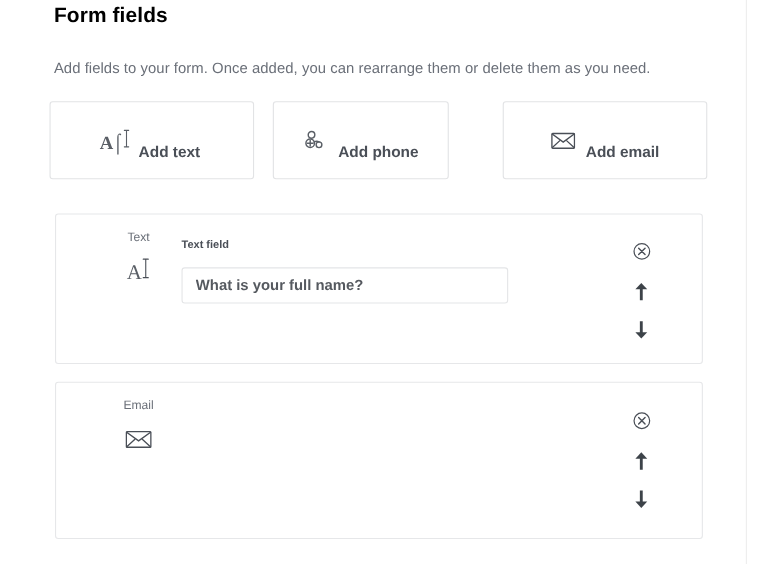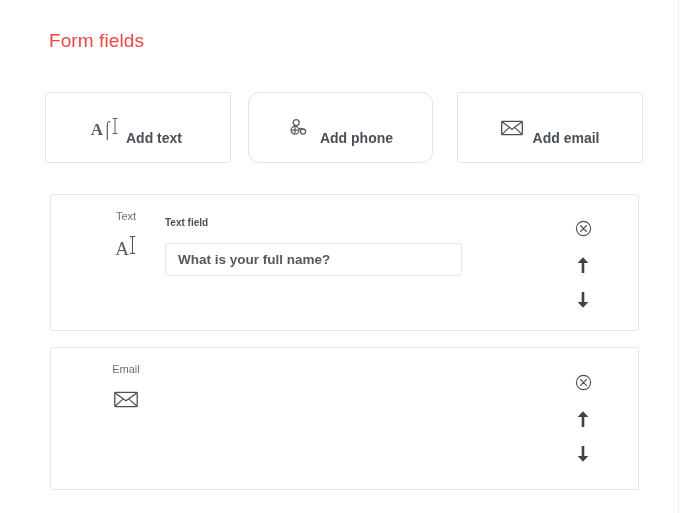--- a/index.html
+++ b/index.html
@@ -32,24 +32,24 @@
     width: 683px;
     height: 513px;
     box-sizing: border-box;
     padding: 0;
   }
 
   
   .page-title {
     position: absolute;
     left: 49px;
-    top: 30px;
+    top: 4px;
     font-size: 19px;
-    font-weight: normal;
-    color: #ef4444;
+    font-weight: bold;
+    color: #000000;
     letter-spacing: 0.1px;
   }
   .page-subtitle {
     position: absolute;
     left: 49px;
     top: 54px;
     font-size: 13.5px;
     color: #6a6f78;
     letter-spacing: 0.05px;
   }
@@ -73,21 +73,21 @@
     display: flex;
     align-items: center;
     justify-content: center;
     gap: 10px;
     cursor: pointer;
     color: #4a4f57;
     font-size: 14px;
     font-weight: bold;
   }
   .add-btn-1 { left: 0px;   width: 186px; }
-  .add-btn-2 { left: 203px; width: 185px; border-radius: 11px; }
+  .add-btn-2 { left: 203px; width: 160px; }
   .add-btn-3 { left: 412px; width: 186px; }
 
   .add-btn .icon-wrap {
     display: inline-flex;
     align-items: center;
     justify-content: center;
     width: 22px;
     height: 22px;
   }
   .add-btn .btn-label { line-height: 1; margin-top: 20px; }
@@ -205,20 +205,21 @@
 </style>
 </head>
 <body>
 
 <div class="page">
 
   <div class="page-edge"></div>
 
   <div class="page-title">Form fields</div>
 
+  <div class="page-subtitle">Add fields to your form. Once added, you can rearrange them or delete them as you need.</div>
 
   <div class="add-row">
 
     <div class="add-btn add-btn-1">
       <span class="icon-wrap">
         <span class="aicon">
           <span class="a-glyph">A</span>
             <span class="ibeam">⌠​</span>
           <svg width="7" height="18" viewBox="0 0 7 18" aria-hidden="true">
             <path d="M1 1.5 h4 M3 1.5 v15 M1 16.5 h4" stroke="#5a5f66" stroke-width="1" fill="none" stroke-linecap="round"></path>

